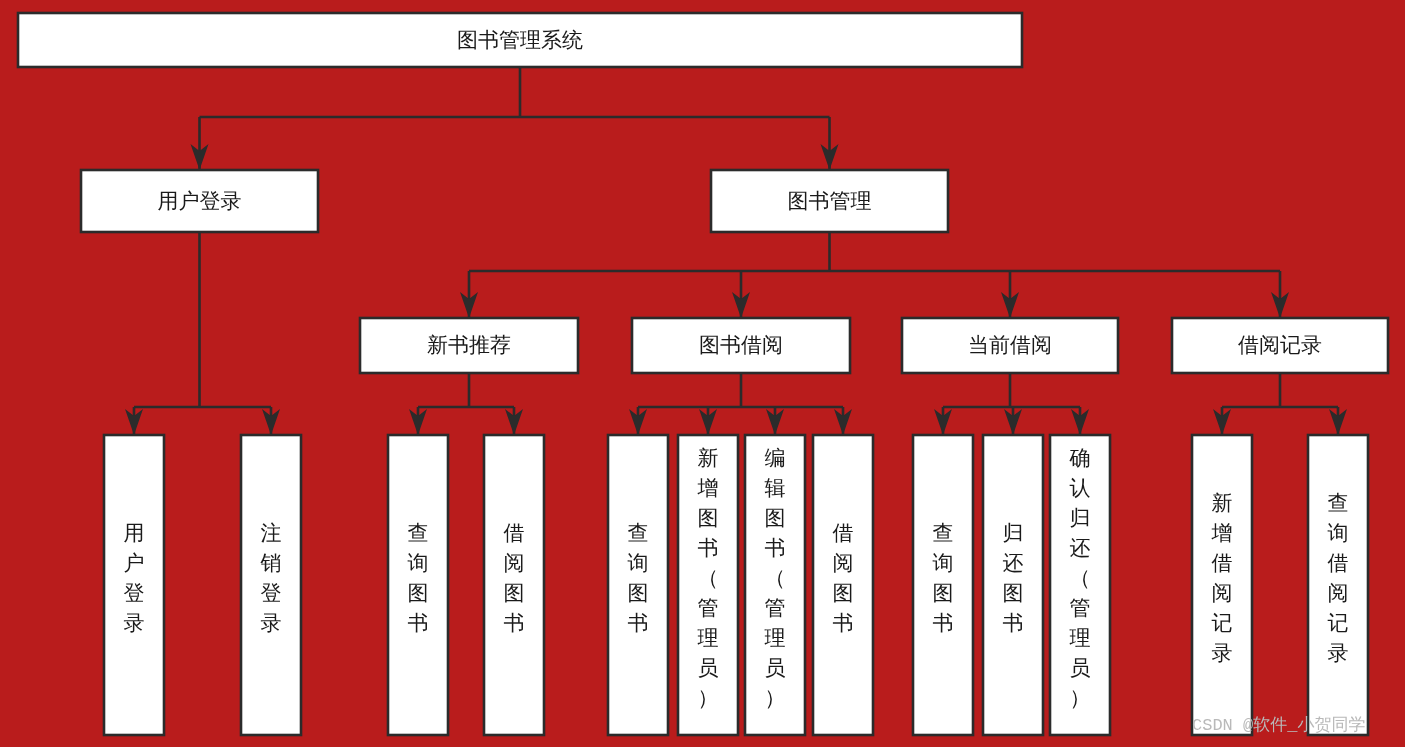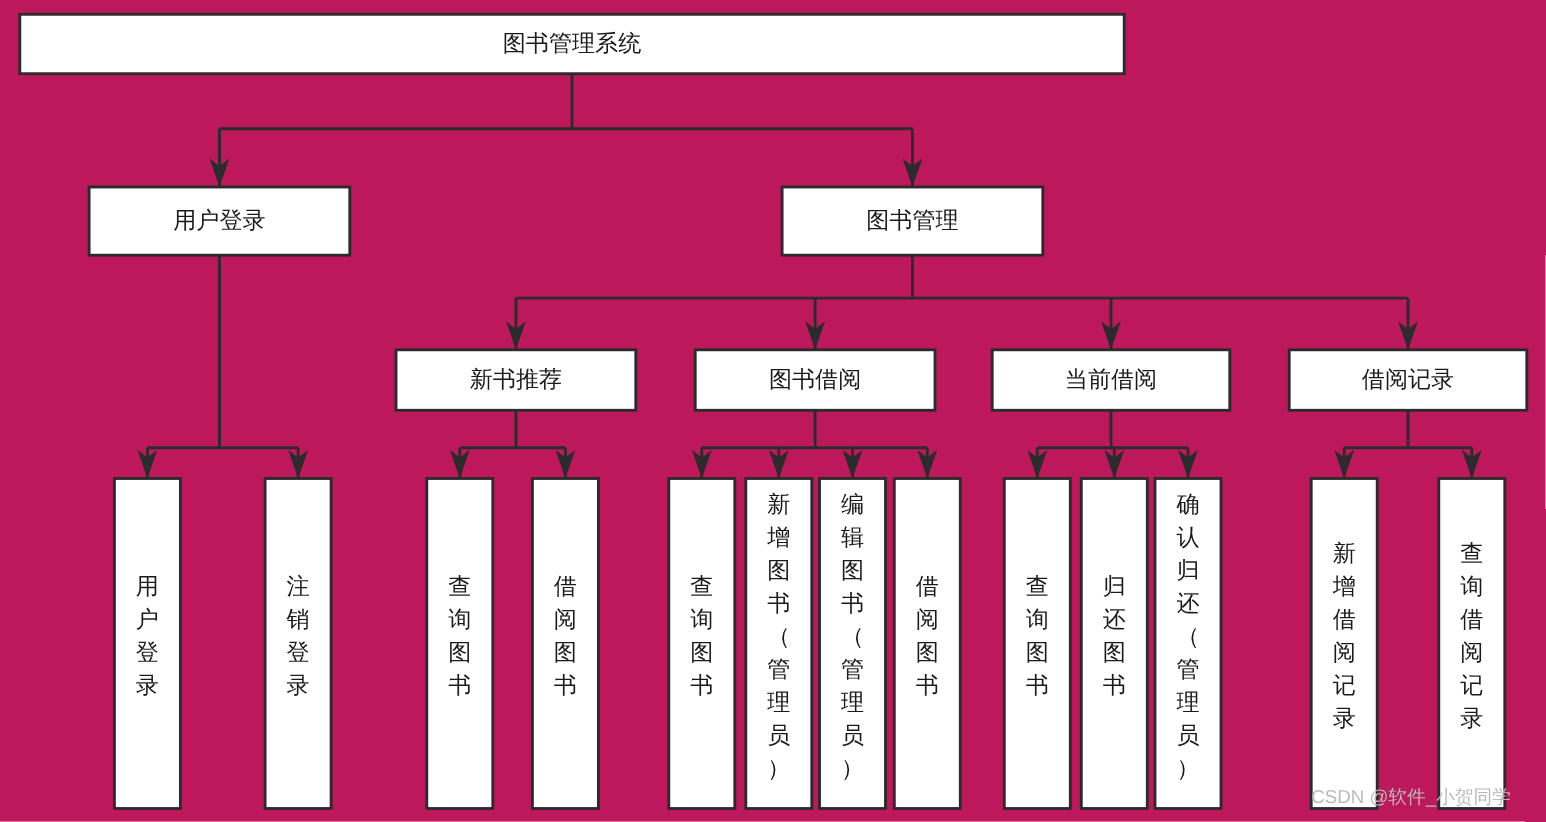--- a/index.html
+++ b/index.html
@@ -7,21 +7,21 @@
     padding: 0;
     background: #ffffff;
   }
   body {
     font-family: "Liberation Sans", "DejaVu Sans", sans-serif;
   }
   #stage {
     position: relative;
     width: 1405px;
     height: 747px;
-    background: #be185d;
+    background: #b91c1c;
     overflow: hidden;
   }
   #diagram-svg {
     position: absolute;
     left: 0;
     top: 0;
     width: 1405px;
     height: 747px;
   }
   .node-box {
@@ -47,21 +47,21 @@
     dominant-baseline: middle;
   }
   .node-label-v {
     font-family: "Liberation Sans", "DejaVu Sans", sans-serif;
     font-size: 21px;
     fill: #1a1a1a;
     text-anchor: middle;
   }
   .watermark {
     position: absolute;
-    font-family: Liberation Sans, sans-serif;
+    font-family: Liberation Mono, monospace;
     font-size: 17px;
     color: #b9b9b9;
     white-space: nowrap;
     pointer-events: none;
     user-select: none;
   }
 </style>
 </head>
 <body>
 

